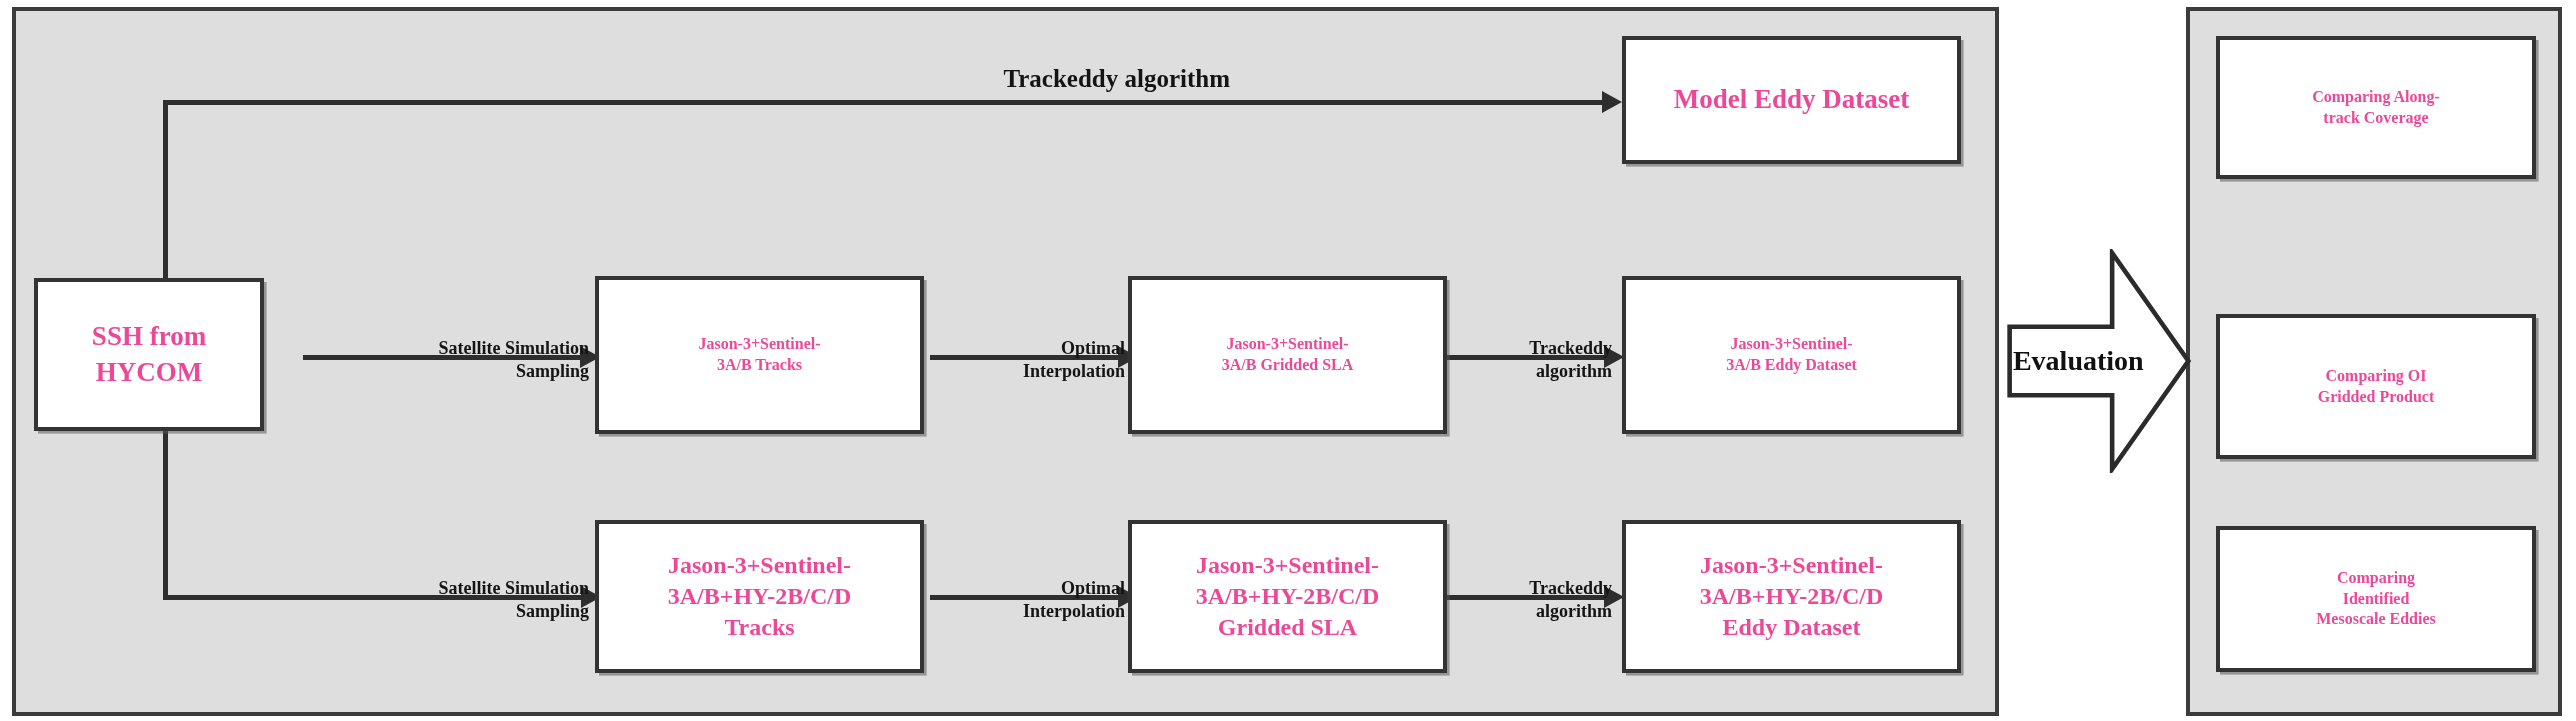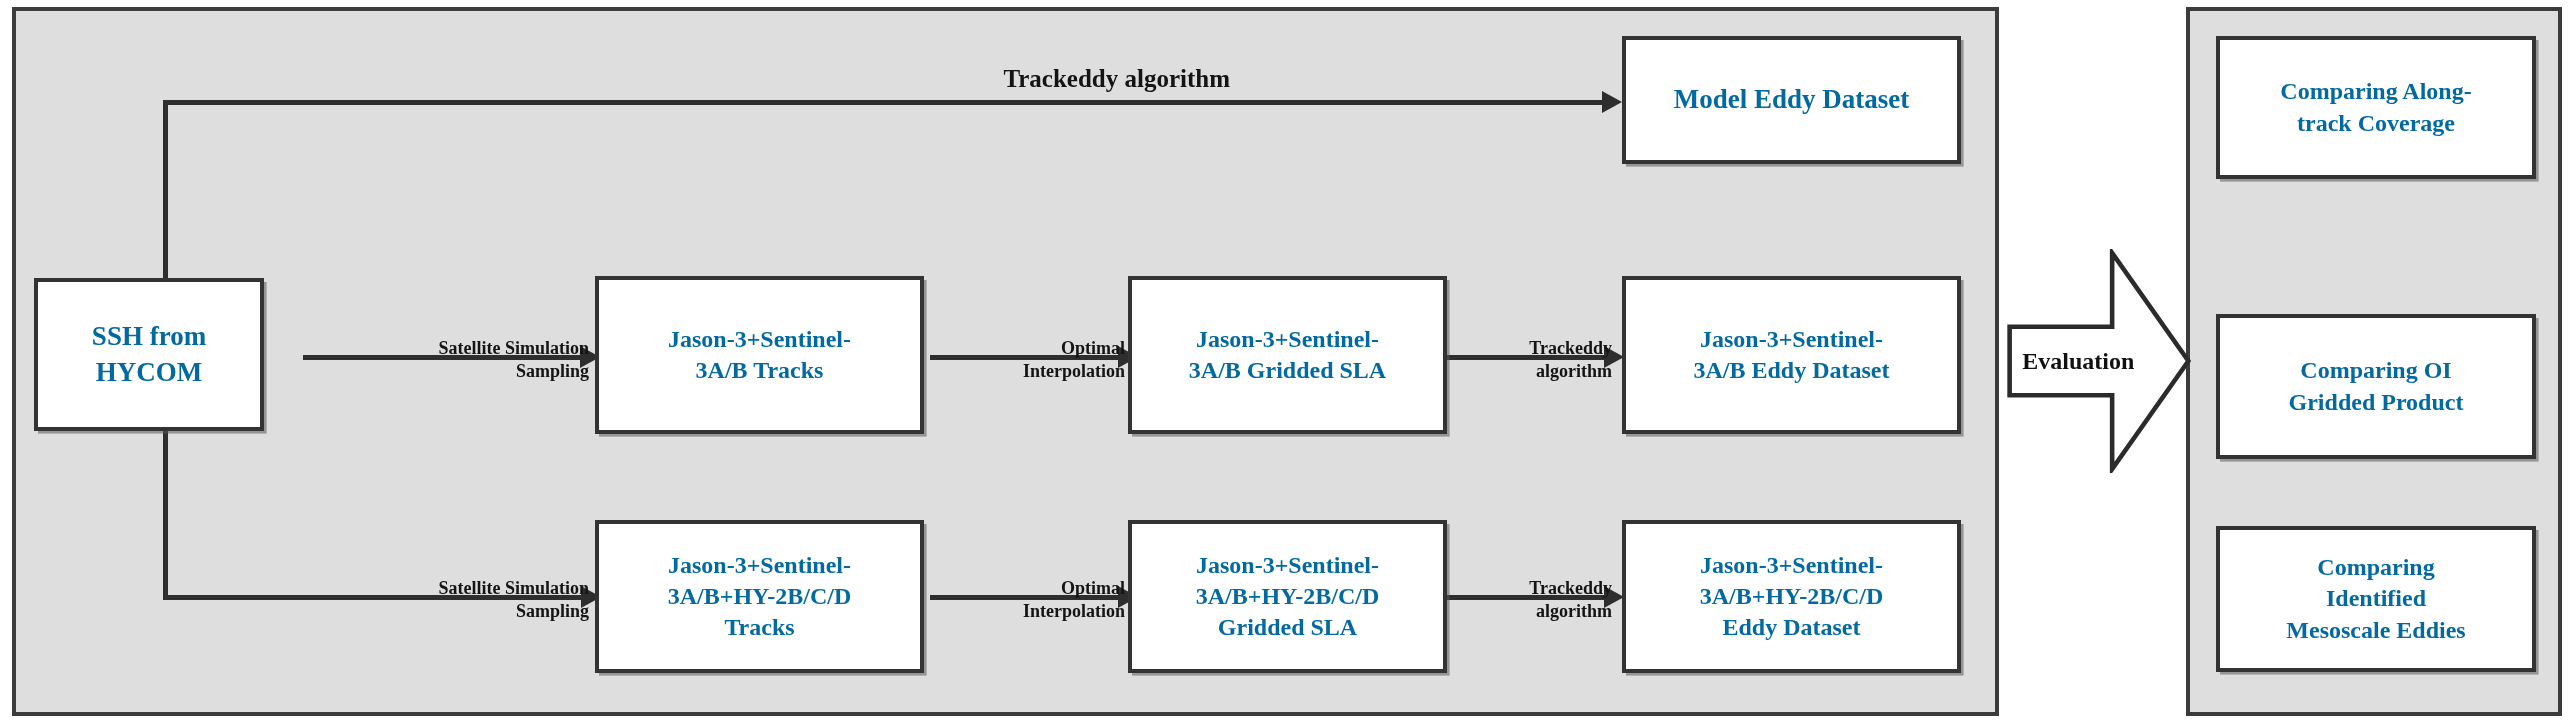--- a/index.html
+++ b/index.html
@@ -24,29 +24,29 @@
   .node{
     position:absolute;
     background:#ffffff;
     border:4px solid #333333;
     box-sizing:border-box;
     display:flex;
     align-items:center;
     justify-content:center;
     text-align:center;
     font-weight:bold;
-    color:#0369a1;
+    color:#ec4899;
     line-height:1.30;
     box-shadow:3.3px 3.3px 0 -0.7px rgba(90,90,90,.55);
     padding:2.6px 5.3px;
   }
   .node .txt{display:block;width:100%;white-space:pre-line;}
 
   .fs-big{font-size:27px;}
-  .fs-mid{font-size:24px;}
+  .fs-mid{font-size:16px;}
   .fs-sm{font-size:24px;}
 
   
   .hline{position:absolute;background:#2e2e2e;height:4.6px;}
   .vline{position:absolute;background:#2e2e2e;width:4.6px;}
 
   .arrowhead{
     position:absolute;
     width:0;height:0;
     border-top:11.2px solid transparent;
@@ -70,21 +70,21 @@
   
   #evaluation-arrow{
     position:absolute;
     left:2007px;top:249px;width:184px;height:224px;
   }
   #evaluation-arrow svg{display:block;width:100%;height:100%;}
   #evaluation-arrow .evaltext{
     position:absolute;
     left:5.3px;top:0;width:132px;height:224px;
     display:flex;align-items:center;justify-content:center;
-    font-size:24px;font-weight:bold;color:#111;
+    font-size:28px;font-weight:bold;color:#111;
   }
 </style>
 </head>
 <body>
 
 <div id="stage">
 
   <div class="panel" id="left-panel"></div>
 
   <div class="panel" id="right-panel"></div>

